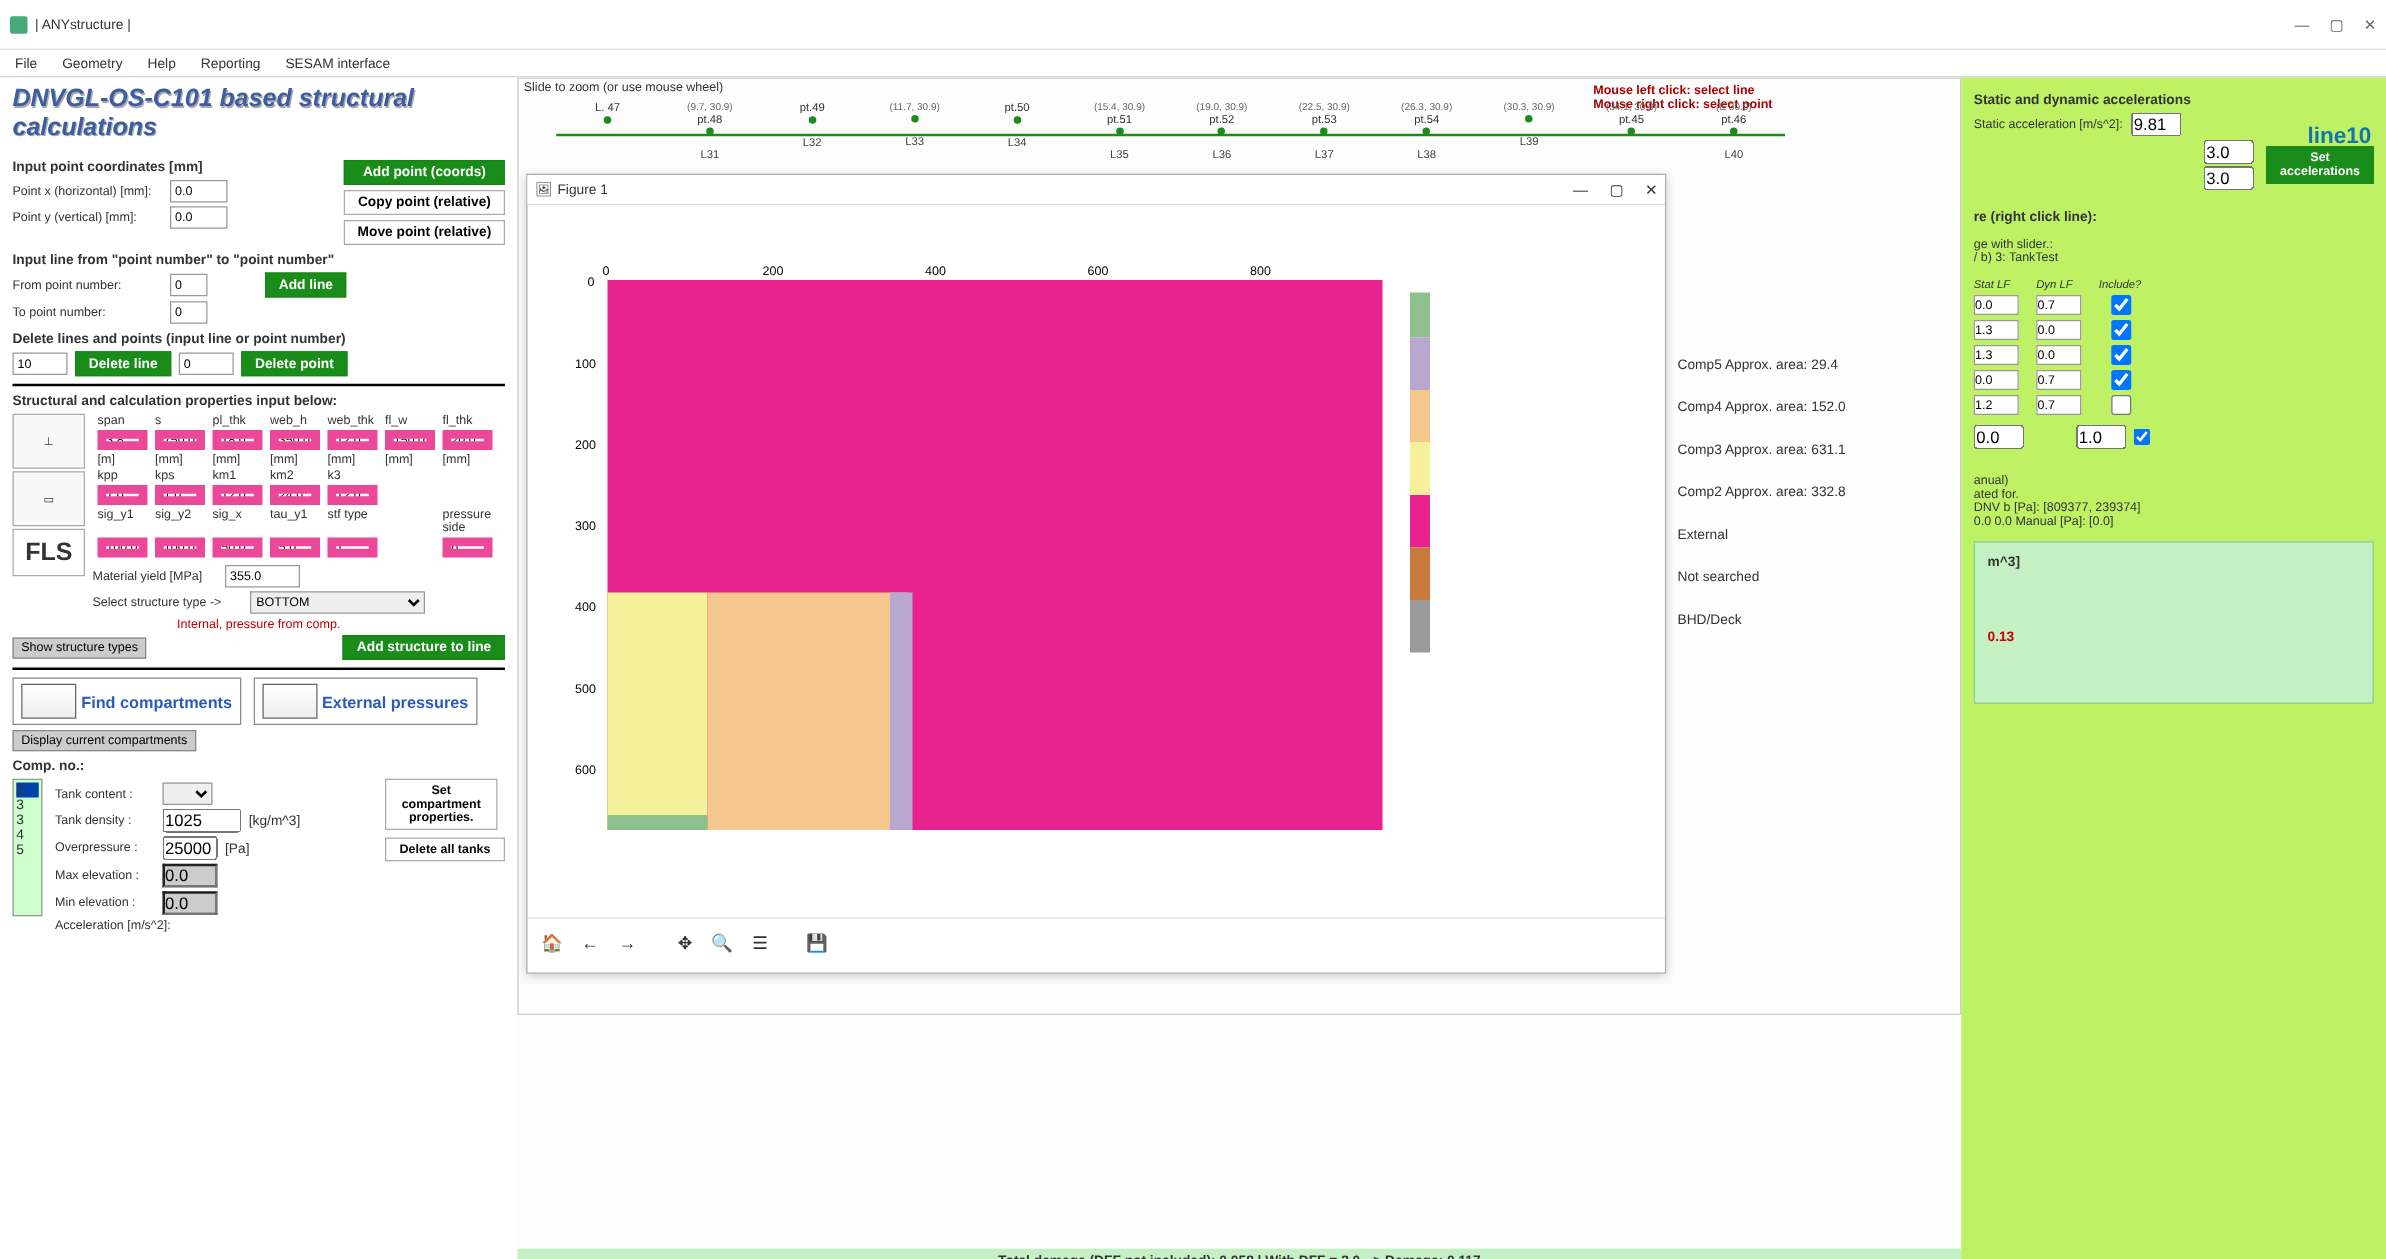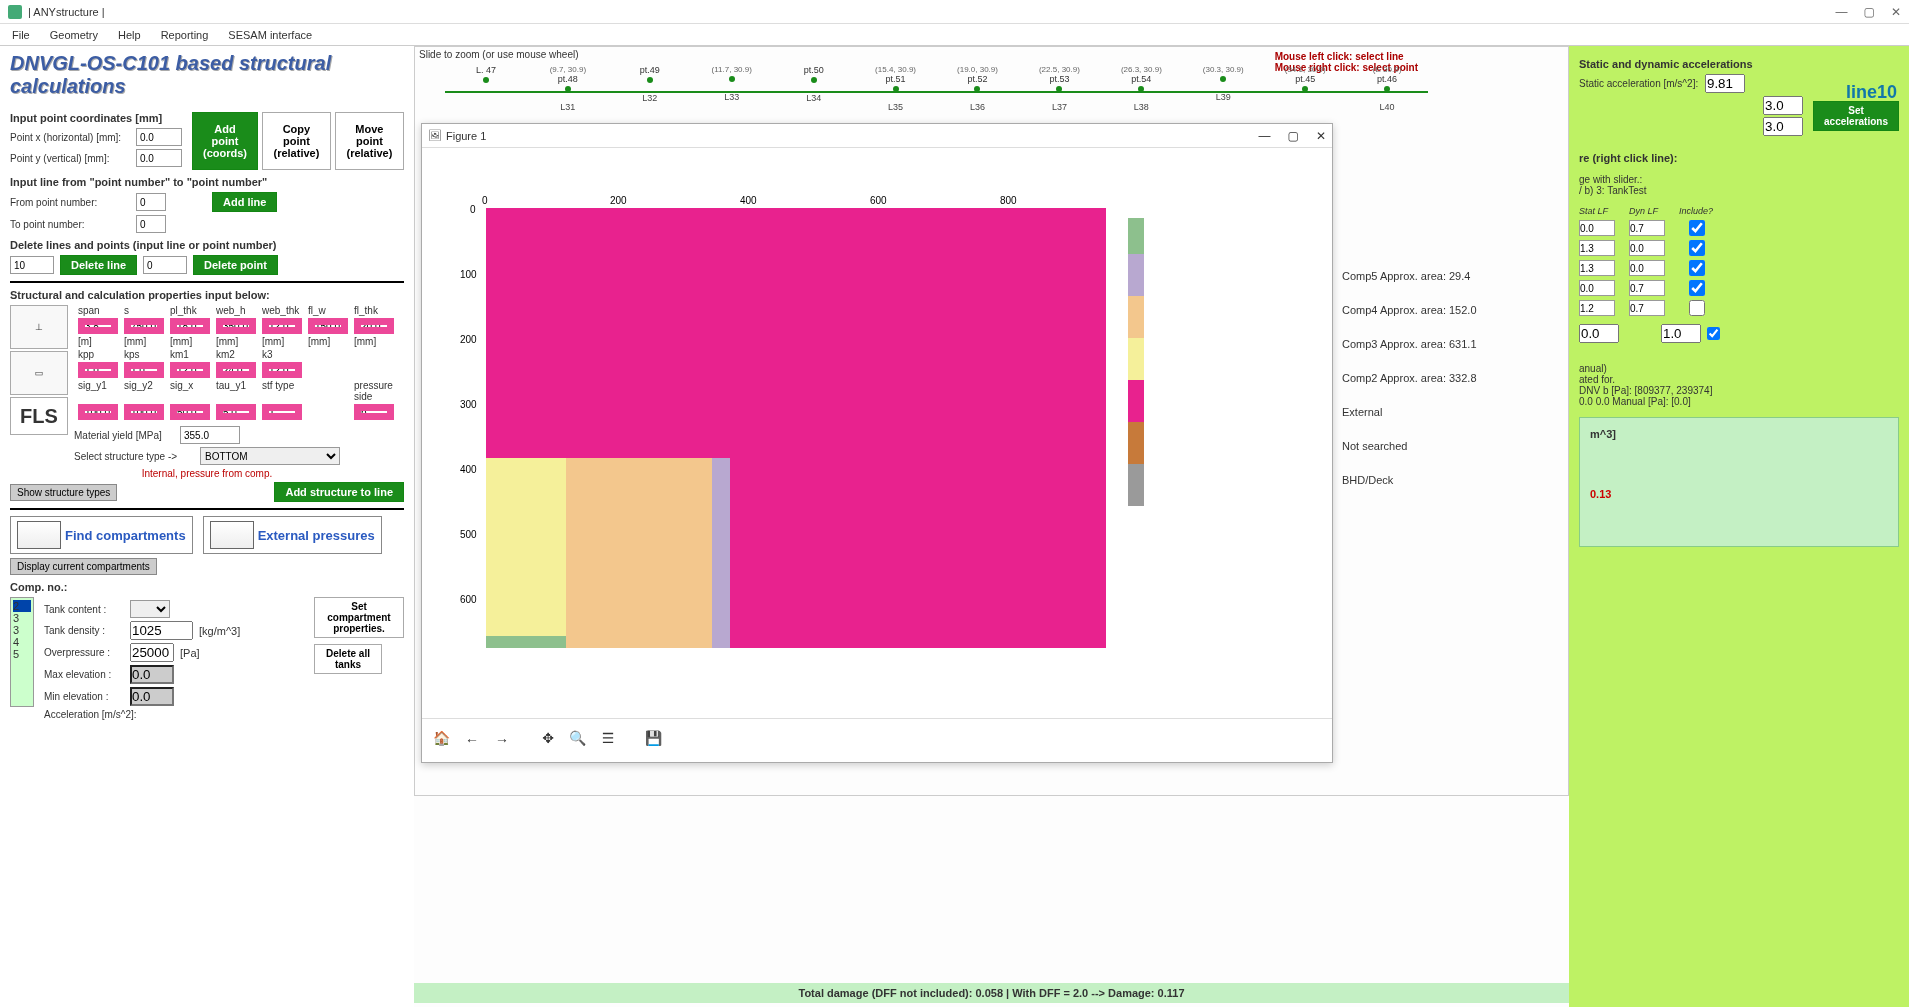--- a/index.html
+++ b/index.html
@@ -1,17 +1,17 @@
 <!DOCTYPE html>
 <html><head>
 <meta charset="utf-8">
 <style>
 * { box-sizing: border-box; margin: 0; padding: 0; font-family: "Segoe UI", Tahoma, sans-serif; }
 body { background: #f0f0f0; font-size: 11px; color: #333; }
-.title-bar { background: #fff; height: 24px; display: flex; align-items: center; padding: 0 8px; border-bottom: 1px solid #ddd; }
+.title-bar { background: #fff; height: 40px; display: flex; align-items: center; padding: 0 8px; border-bottom: 1px solid #ddd; }
 .title-bar .app-icon { width: 14px; height: 14px; background: #4a7; border-radius: 2px; margin-right: 6px; }
 .title-bar .title { flex: 1; font-size: 11px; color: #333; }
 .win-controls { display: flex; gap: 16px; }
 .win-controls span { cursor: pointer; font-size: 12px; color: #666; }
 .menu-bar { background: #fff; height: 22px; display: flex; align-items: center; padding: 0 4px; gap: 4px; border-bottom: 1px solid #ccc; }
 .menu-bar span { padding: 2px 8px; cursor: pointer; font-size: 11px; }
 .main { display: flex; height: calc(1007px - 46px); }
 .left-panel { width: 414px; background: #fff; padding: 6px 10px; overflow: hidden; }
 .header-title { font-size: 20px; font-weight: bold; color: #3c5da4; text-shadow: 1px 1px 0 #aaa; font-style: italic; margin-bottom: 8px; }
 .section-label { font-size: 11px; font-weight: bold; margin: 6px 0 4px; }
@@ -96,21 +96,21 @@
         <div class="section-label">Input point coordinates [mm]</div>
         <div class="row">
           <label>Point x (horizontal) [mm]:</label>
           <input type="text" class="small-input" value="0.0" style="">
         </div>
         <div class="row">
           <label>Point y (vertical)   [mm]:</label>
           <input type="text" class="small-input" value="0.0" style="">
         </div>
       </div>
-      <div style="display:flex;flex-direction:row;gap:4px;margin-top:6px;">
+      <div style="display:flex;flex-direction:column;gap:4px;margin-top:6px;">
         <button class="btn-green">Add point (coords)</button>
         <button class="btn-white">Copy point (relative)</button>
         <button class="btn-white">Move point (relative)</button>
       </div>
     </div>
 
     <div class="section-label">Input line from "point number" to "point number"</div>
     <div class="row">
       <label>From point number:</label>
       <input type="text" style="width: 30px;" value="0">
@@ -251,21 +251,21 @@
         <div class="row">
             <label style="min-width:80px">Min elevation :</label>
             <input style="width: 44px; background: rgb(204, 204, 204);" value="0.0">
           </div>
         <div class="row">
             <label style="min-width:120px">Acceleration [m/s^2]:</label>
           </div>
       </div>
       <div style="display:flex;flex-direction:column;gap:6px;">
         <button class="btn-white" style="width:90px;font-size:10px">Set compartment properties.</button>
-        <button class="btn-white" style="width:68px;font-size:10px">Delete all tanks</button>
+        <button class="btn-white" style="width:96px;font-size:10px">Delete all tanks</button>
       </div>
     </div>
   </div>
 
   <div class="center-panel">
     <div class="drawing-area">
       <div class="zoom-hint">Slide to zoom (or use mouse wheel)</div>
       <div class="click-hint">
         <div>Mouse left click:   select line</div>
         <div>Mouse right click: select point</div>

